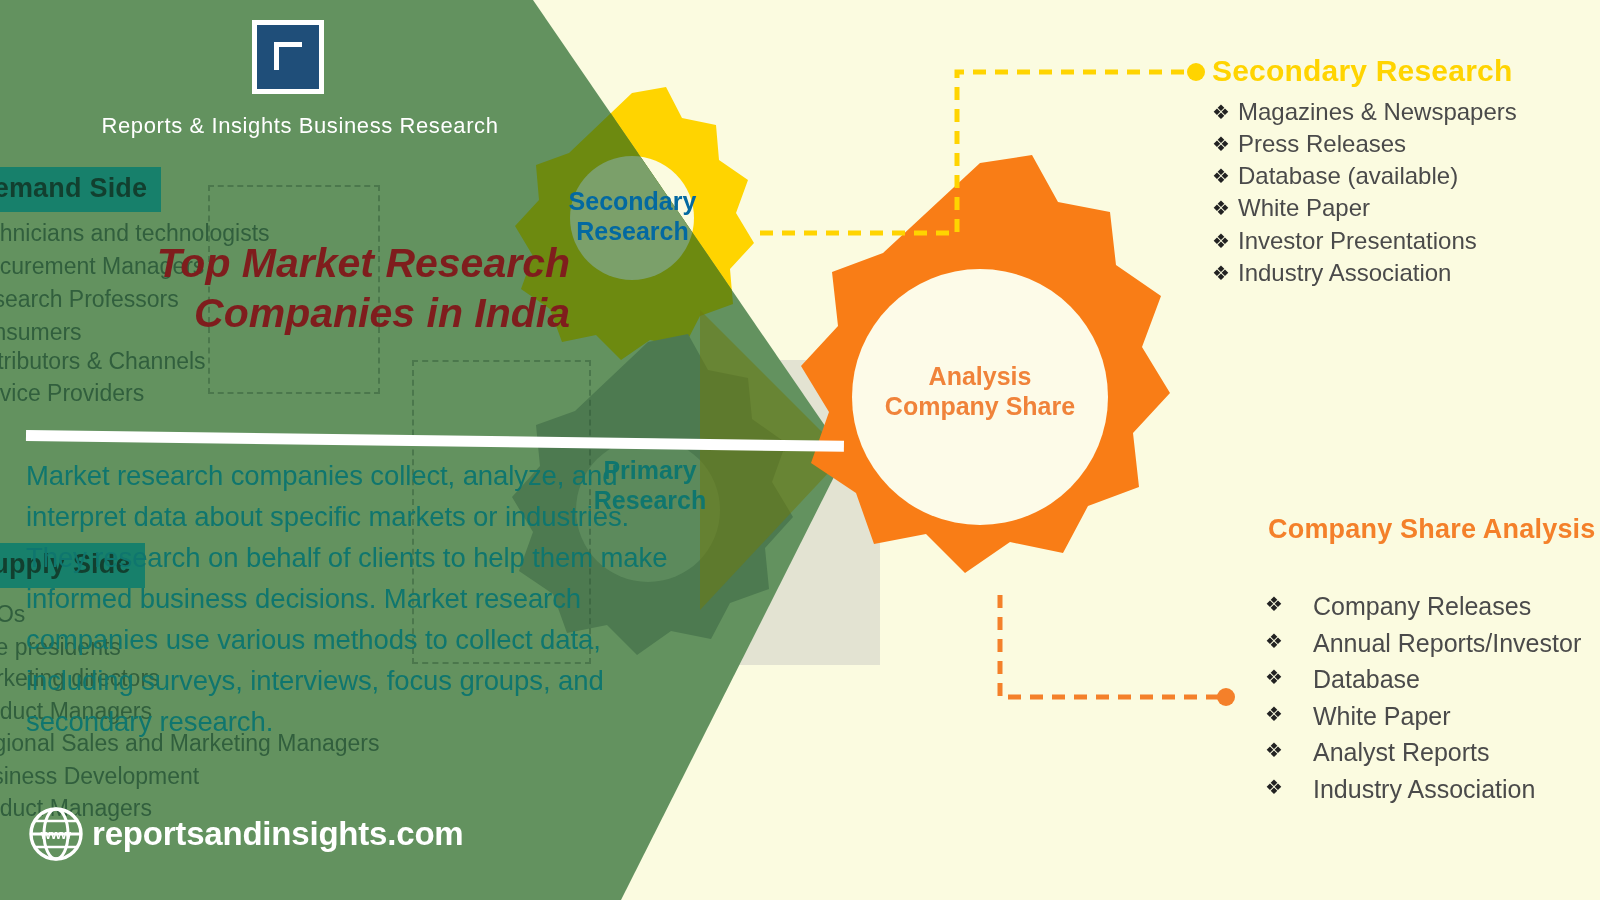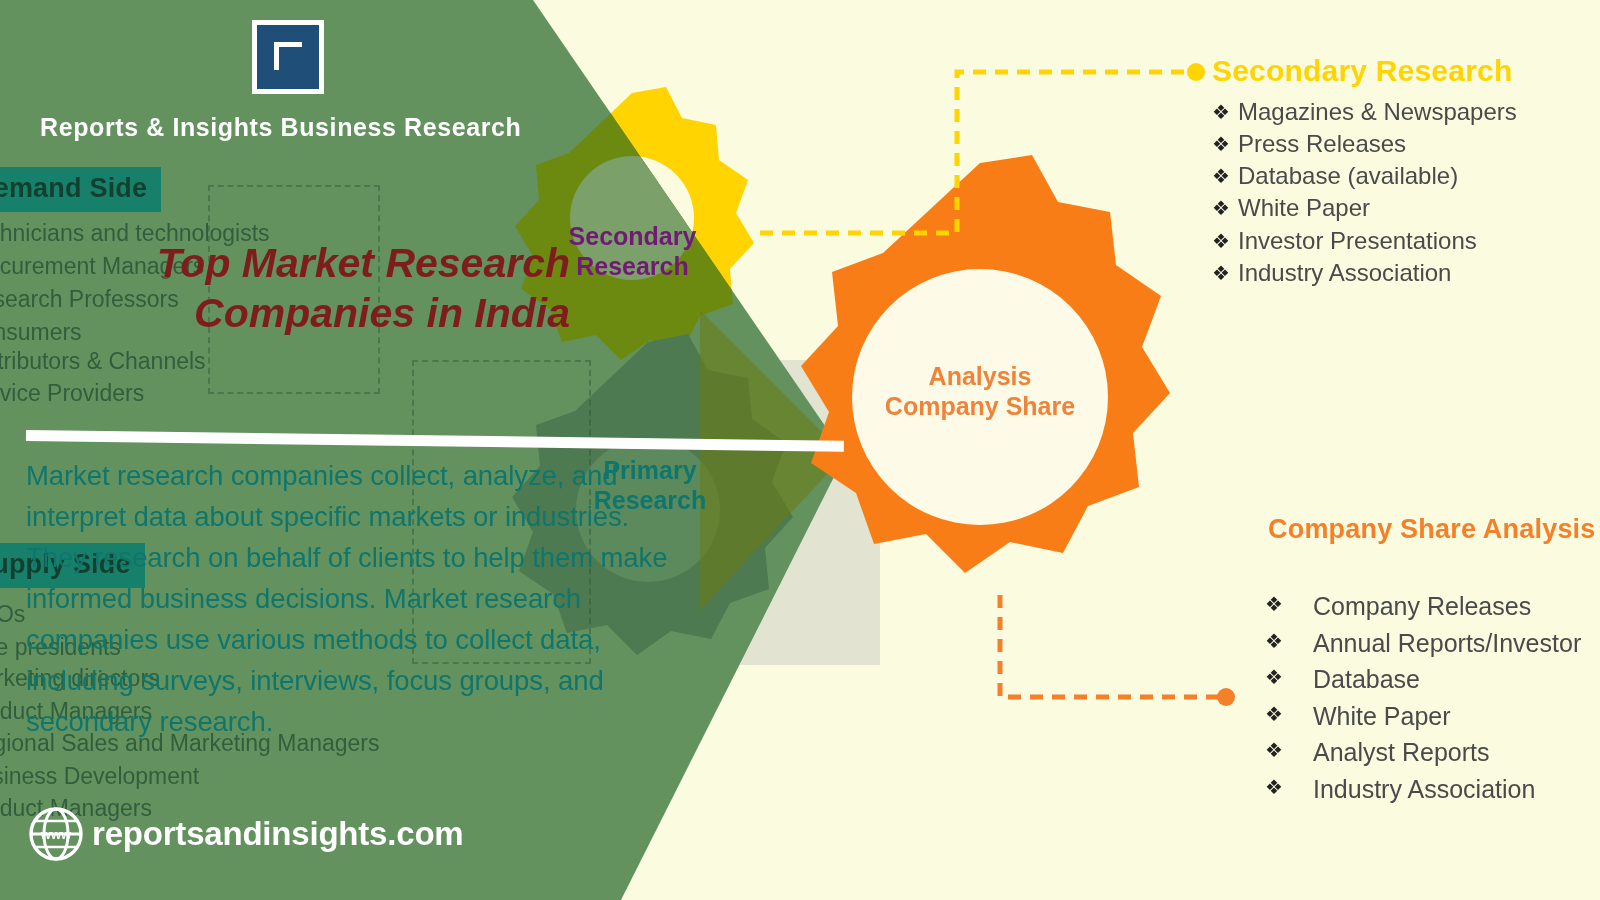--- a/index.html
+++ b/index.html
@@ -42,22 +42,22 @@
   .faintbox{
     position:absolute;
     border:2px dashed rgba(40,80,50,.40);
   }
 
   
   #logo{left:252px;top:18px;width:72px;height:78px;}
 
   #brand{
     left:40px;top:113px;width:520px;
-    color:#ffffff;font-weight:bold;font-size:25px;
-    letter-spacing:.6px;
+    color:#ffffff;font-weight:normal;font-size:22px;
+    letter-spacing:.6px;text-align:center;
     white-space:nowrap;
   }
 
   
   #headline{
     left:150px;top:238px;width:420px;
     color:#7f1d1d;
     font-weight:bold;font-style:italic;
     font-size:41px;line-height:1.22;
     text-align:right;
@@ -87,21 +87,21 @@
     white-space:nowrap;
     text-align:center;
   }
 
   
   .gearlabel{
     position:absolute;text-align:center;font-weight:bold;
     line-height:1.2;
   }
   #gear-sec-label{
-    left:545px;top:186px;width:175px;font-size:25px;color:#701a75;margin-top:35px;
+    left:545px;top:186px;width:175px;font-size:25px;color:#0369a1;
   }
   #gear-pri-label{
     left:560px;top:455px;width:180px;font-size:25px;color:#0f766e;
   }
   #gear-csa-label{
     left:855px;top:361px;width:250px;font-size:25px;color:#f0833a;
   }
   .panel-title{
     font-weight:bold;white-space:nowrap;
   }

